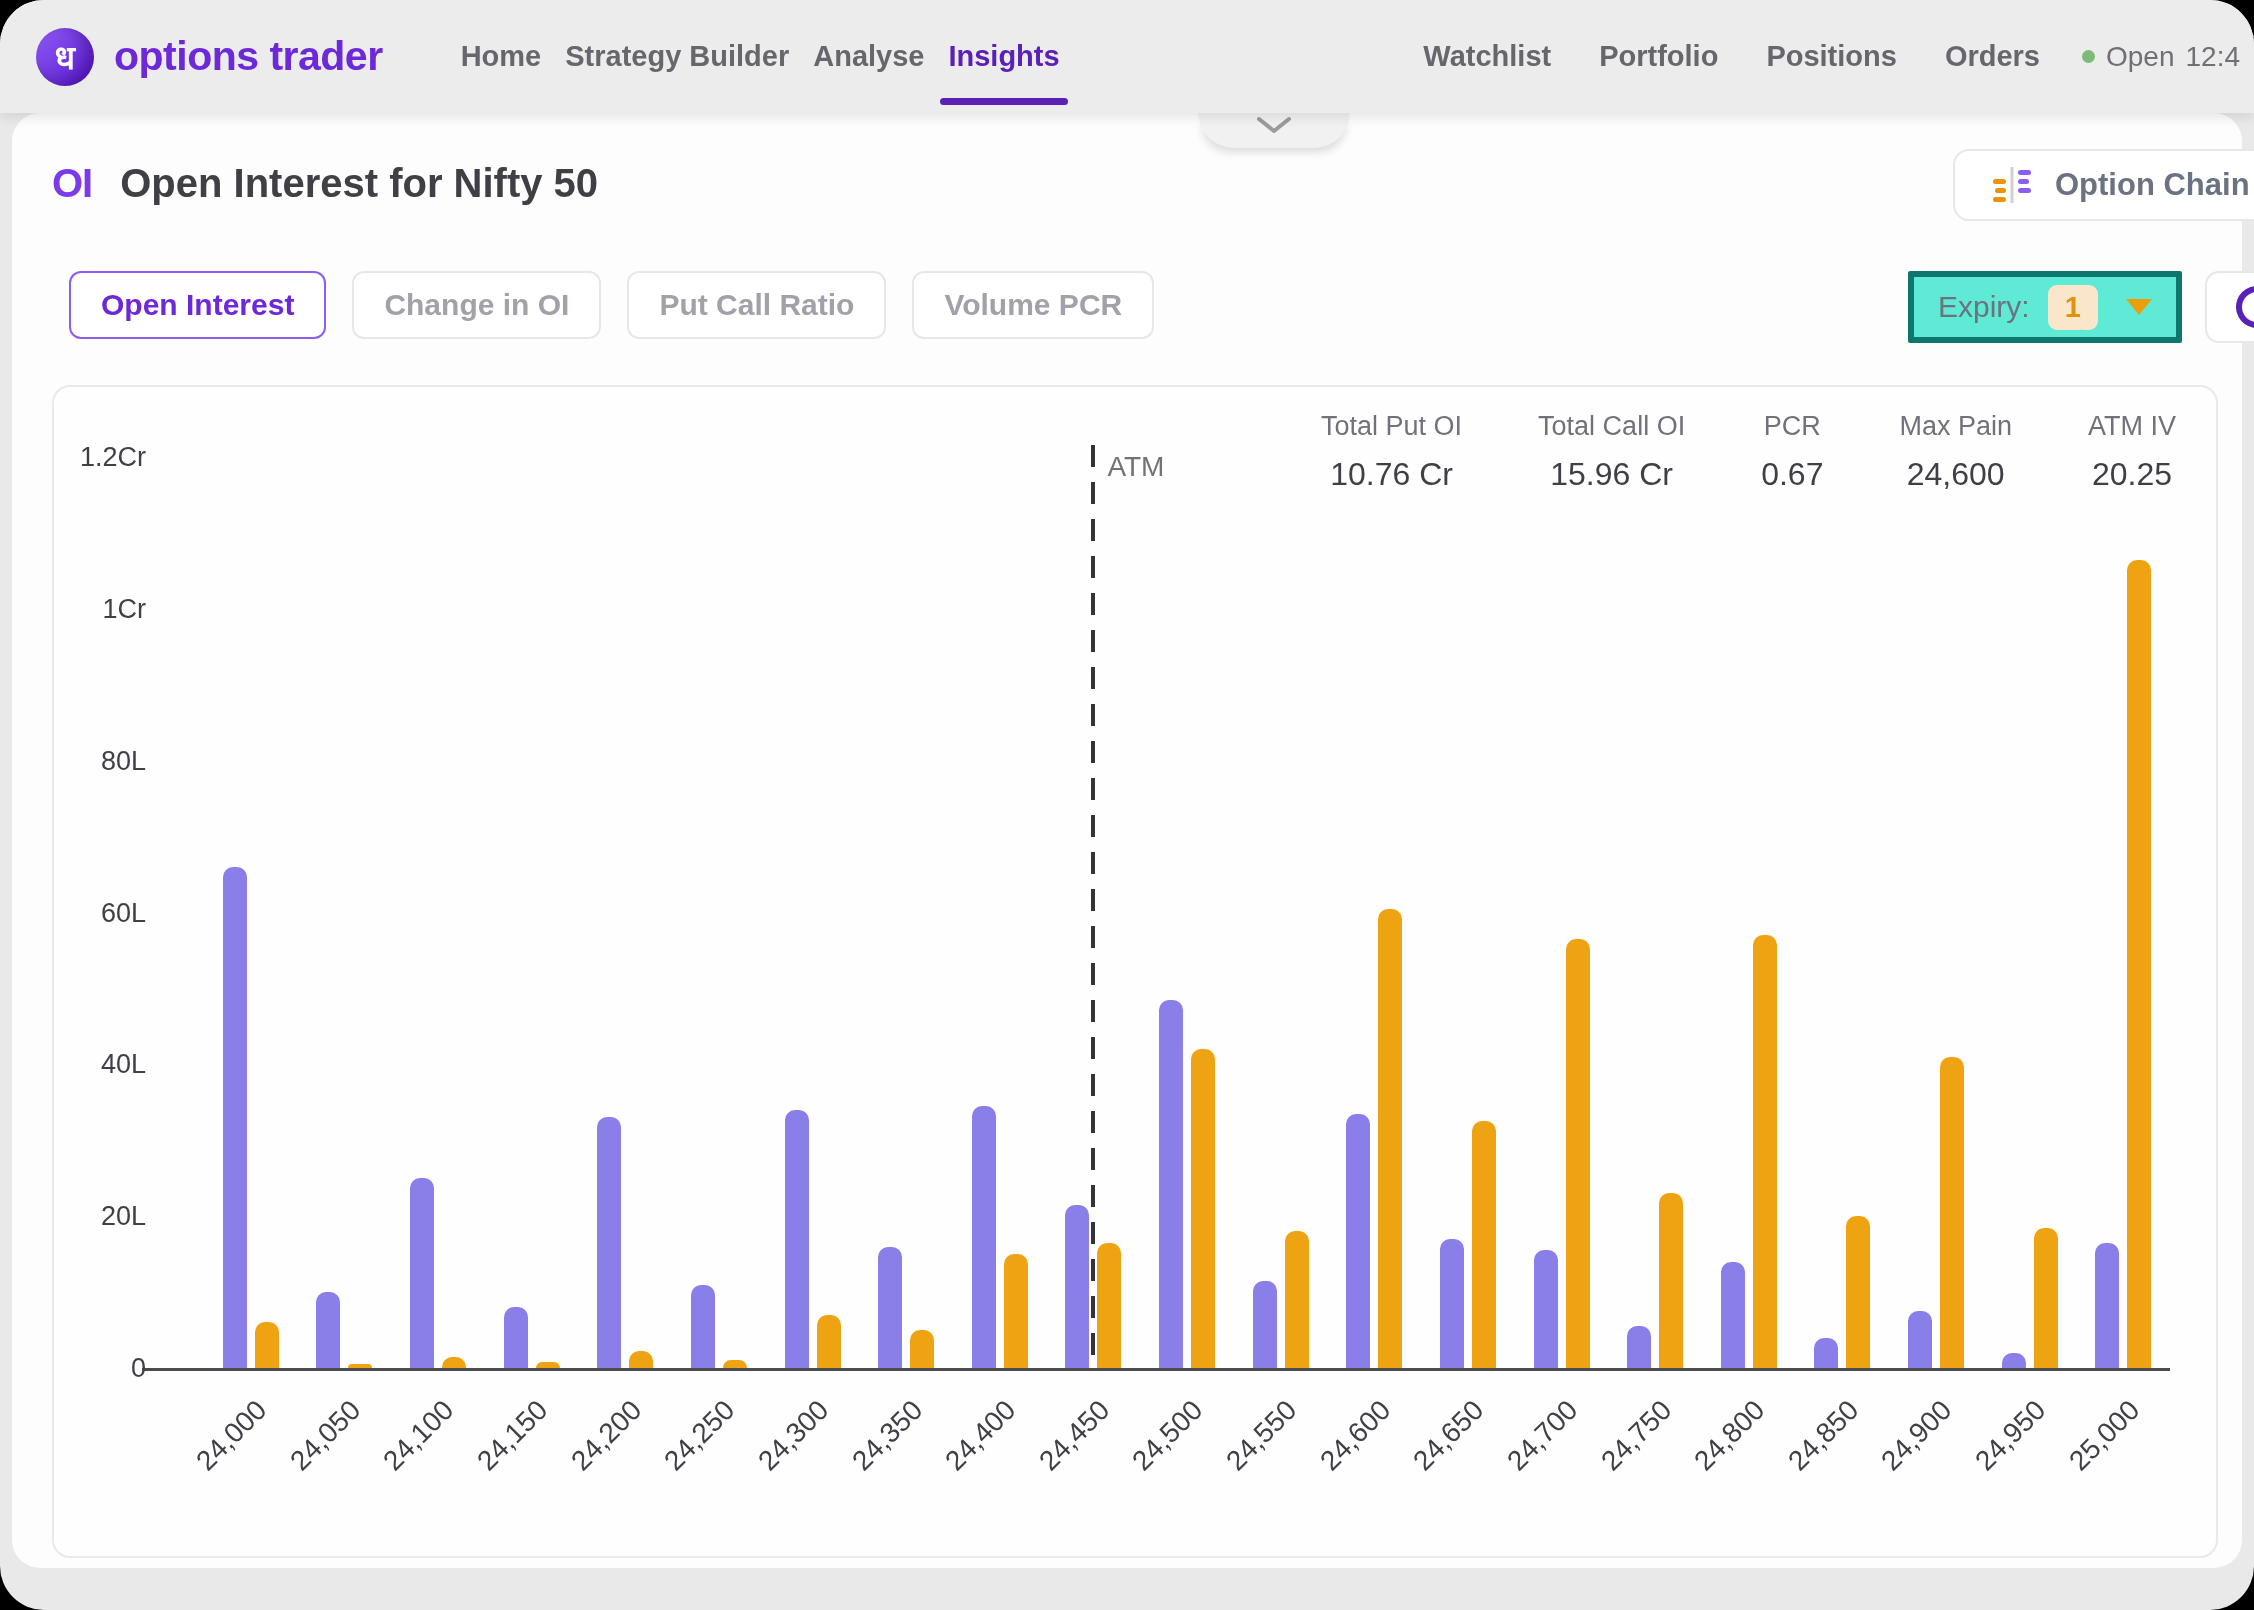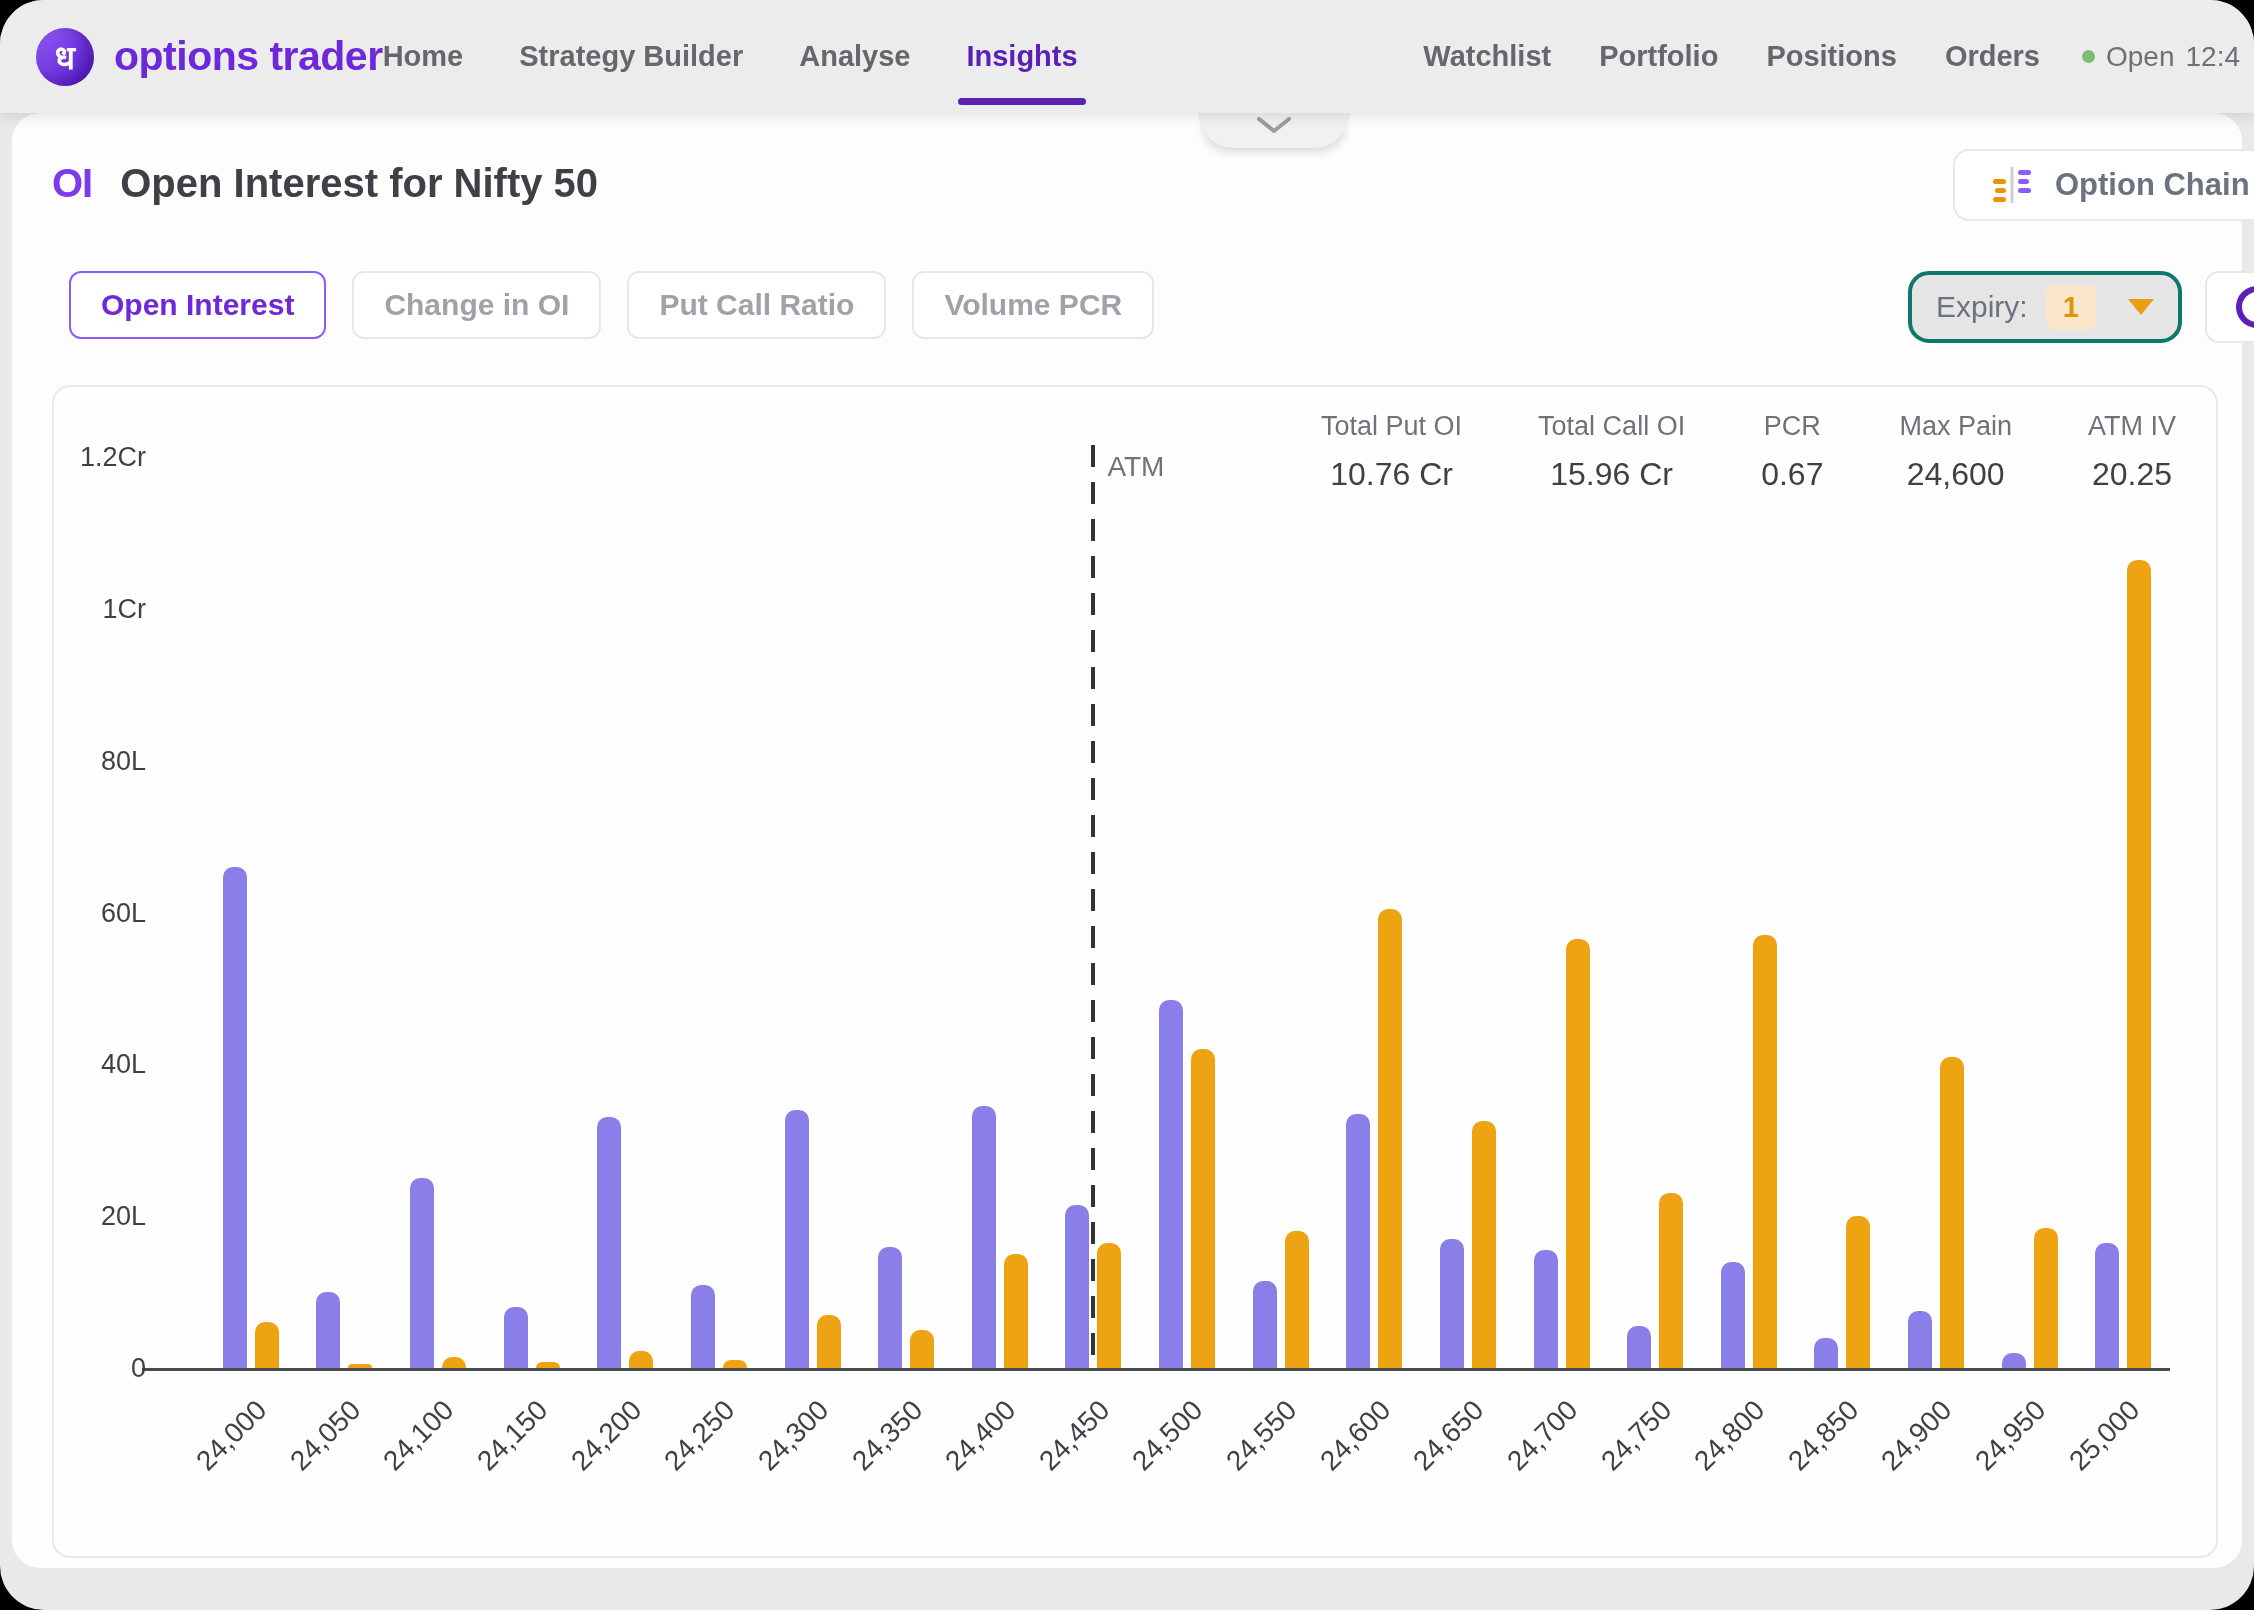--- a/index.html
+++ b/index.html
@@ -9,21 +9,21 @@
   
   .navbar { position:absolute; top:0; left:0; right:0; height:113px; background:#ececec;
             display:flex; align-items:center; padding-left:36px; z-index:5;
             box-shadow:0 4px 12px rgba(0,0,0,.10); }
   .logo { width:58px; height:58px; border-radius:50%; flex:0 0 auto;
           background:linear-gradient(135deg,#8a55f0 10%,#5e1fd6 90%);
           display:flex; align-items:center; justify-content:center;
           box-shadow:inset -8px -4px 14px rgba(40,0,90,.35); cursor:pointer; }
   .logo span { color:#fff; font-size:33px; font-weight:bold; font-family:"DejaVu Sans", sans-serif; }
   .brand { margin-left:20px; font-size:41px; font-weight:800; color:#6d28d9; letter-spacing:-.5px; }
-  .nav-left { display:flex; gap:56px; }
+  .nav-left { display:flex; gap:24px; margin-left:78px; }
   .nav-item { position:relative; height:113px; display:flex; align-items:center;
               font-size:29px; font-weight:600; color:#66666d; cursor:pointer; white-space:nowrap; }
   .nav-item.active { color:#5b21b6; }
   .nav-item.active::after { content:""; position:absolute; left:-8px; right:-8px; bottom:8px;
                             height:7px; border-radius:4px; background:#5b21b6; }
   .nav-right { display:flex; gap:48px; margin-left:auto; }
   .live { display:flex; align-items:center; gap:11px; margin-left:42px; min-width:172px; }
   .live-dot { width:13px; height:13px; border-radius:50%; background:#7dbb76; }
   .live-text { font-size:28px; color:#6f6f75; white-space:nowrap; }
 
@@ -46,21 +46,21 @@
                       font-size:31px; font-weight:700; color:#6b7280; cursor:pointer; white-space:nowrap; }
 
   
   .tabs { position:absolute; top:158px; left:40px; display:flex; gap:26px; }
   .tab { height:68px; padding:0 30px; display:flex; align-items:center; background:#fff;
          border:2px solid #e7e7ea; border-radius:12px; font-size:30px; font-weight:700;
          color:#a1a1aa; cursor:pointer; white-space:nowrap; }
   .tab.active { border-color:#8b5cf6; color:#6d28d9;margin-left:17px; }
 
   .expiry { position:absolute; top:158px; left:1896px; width:274px; height:72px;
-            background:#e5e5e5; border:4px solid #0f766e; border-radius:21px;
+            background:#5eead4; border:6px solid #0f766e; border-radius:2px;
             display:flex; align-items:center; padding:0 24px; gap:18px; cursor:pointer; }
   .expiry-label { font-size:30px; color:#6b7280; }
   .expiry-badge { background:#fae7cb; color:#e0940b; font-weight:700; font-size:29px;
                   border-radius:9px; padding:6px 17px; }
   .expiry-caret { width:0; height:0; margin-left:auto;
                   border-left:13px solid transparent; border-right:13px solid transparent;
                   border-top:16px solid #ec9f0d; }
   .refresh-btn { position:absolute; top:158px; left:2193px; width:140px; height:72px;
                  background:#fff; border:2px solid #e7e7ea; border-radius:14px;
                  display:flex; align-items:center; padding-left:24px; cursor:pointer; }

